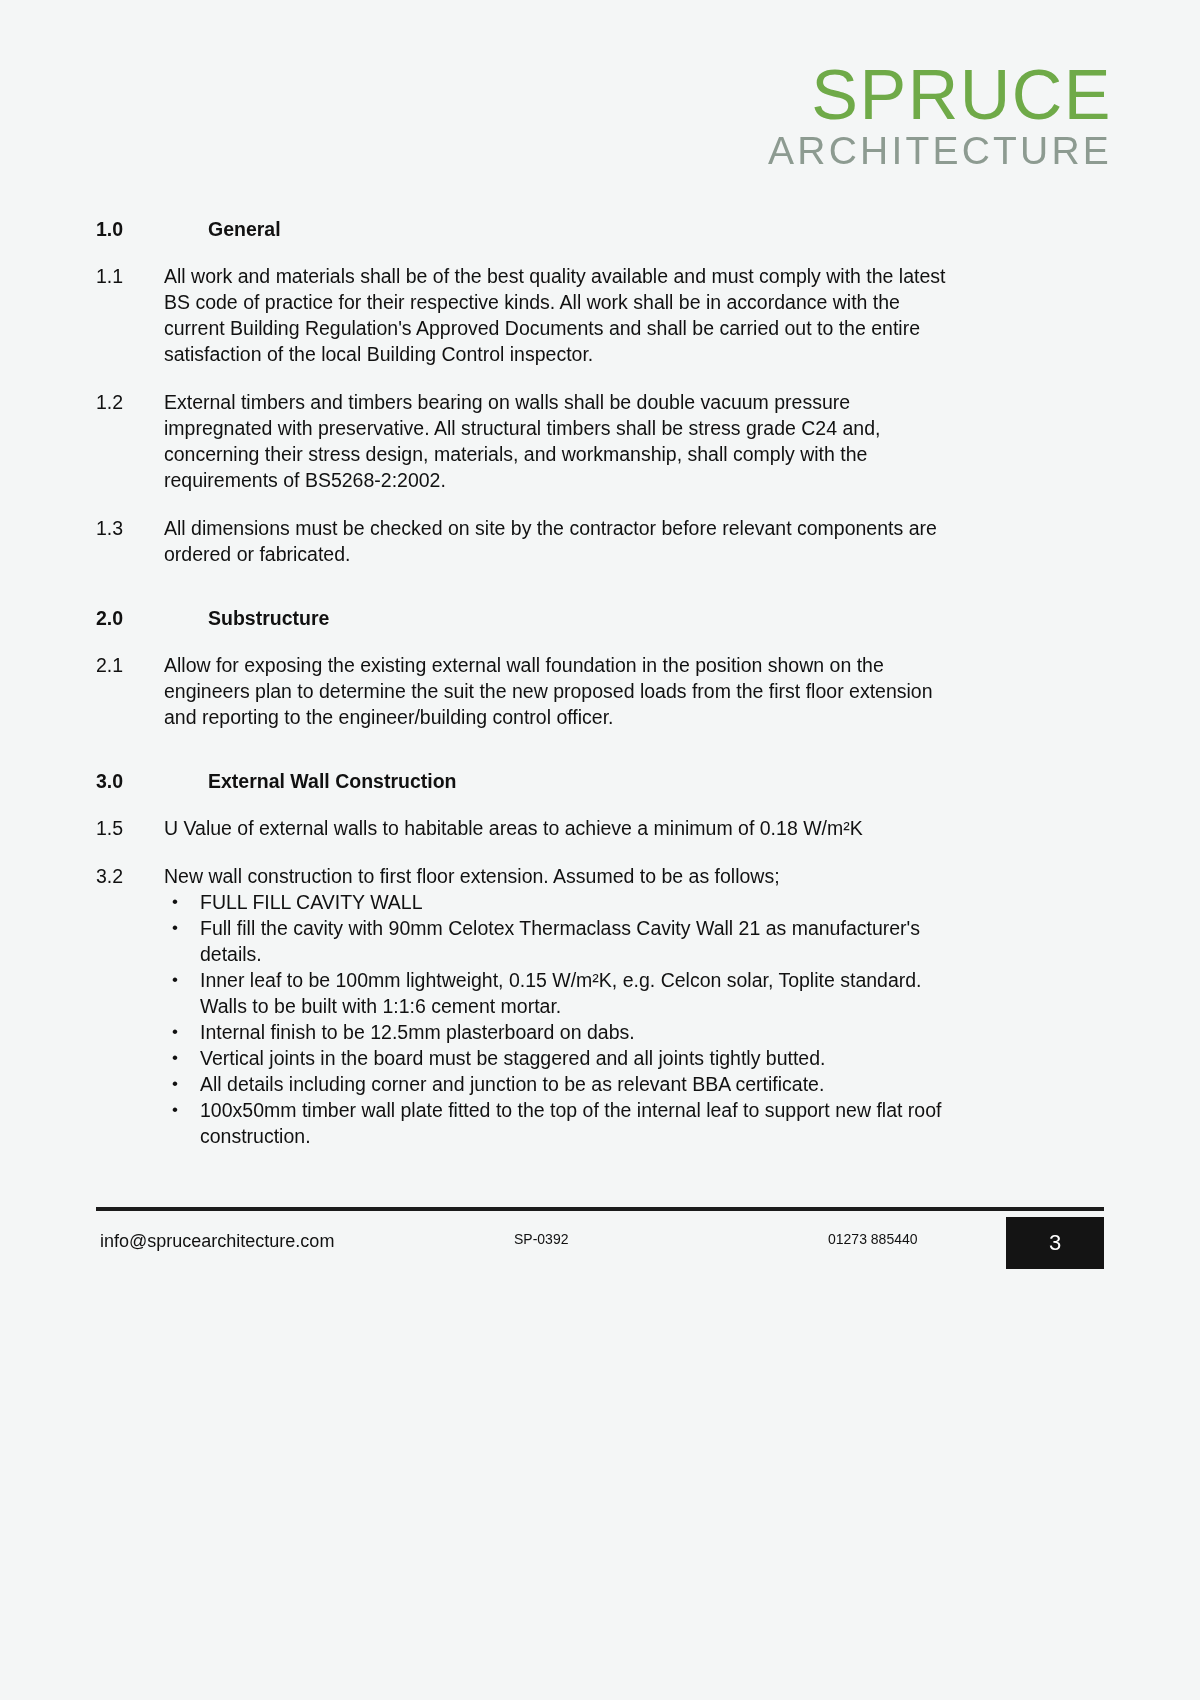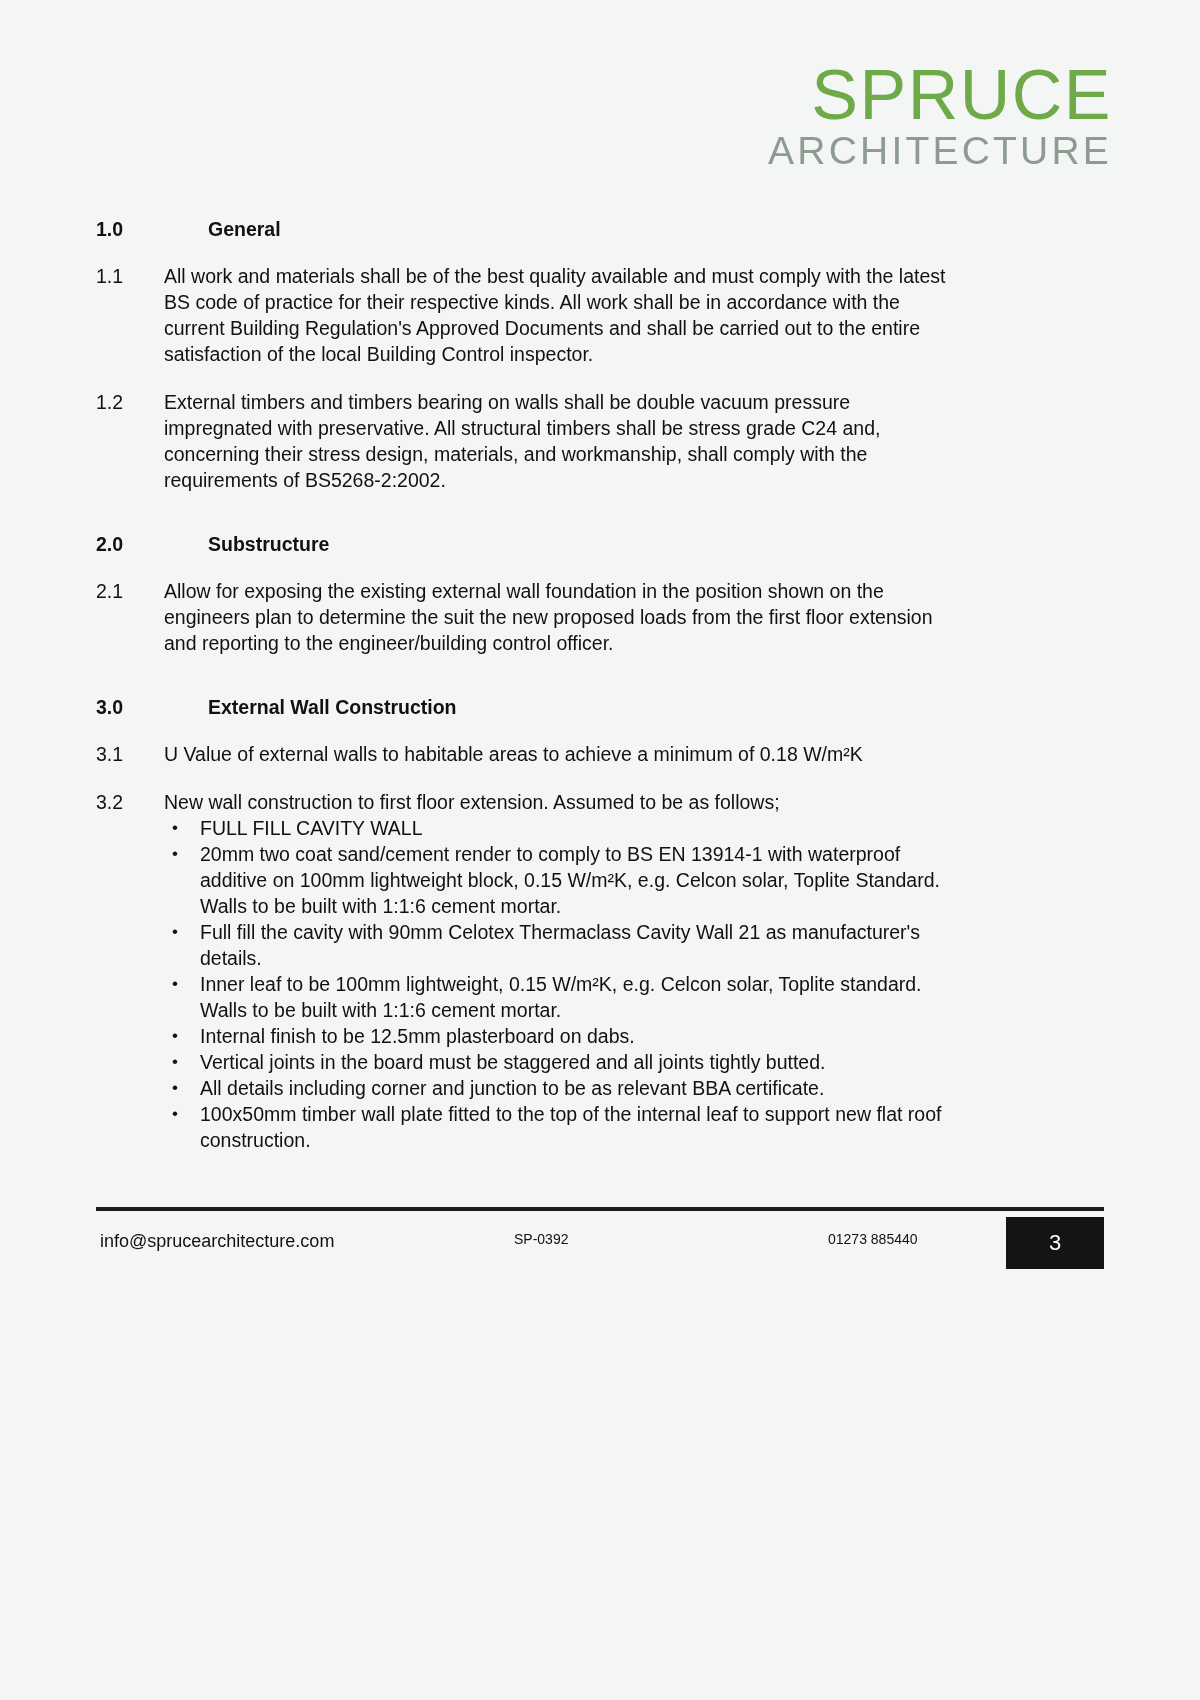--- a/index.html
+++ b/index.html
@@ -179,20 +179,24 @@
     <div class="clause">
       <span class="num">1.1</span>
       <span class="txt">All work and materials shall be of the best quality available and must comply with the latest BS code of practice for their respective kinds. All work shall be in accordance with the current Building Regulation's Approved Documents and shall be carried out to the entire satisfaction of the local Building Control inspector.</span>
     </div>
 
     <div class="clause">
       <span class="num">1.2</span>
       <span class="txt">External timbers and timbers bearing on walls shall be double vacuum pressure impregnated with preservative. All structural timbers shall be stress grade C24 and, concerning their stress design, materials, and workmanship, shall comply with the requirements of BS5268-2:2002.</span>
     </div>
 
+    <div class="clause">
+      <span class="num">1.3</span>
+      <span class="txt">All dimensions must be checked on site by the contractor before relevant components are ordered or fabricated.</span>
+    </div>
 
     <div class="gap-lg"></div>
 
     <div class="section-heading">
       <span class="num">2.0</span>
       <span class="ttl">Substructure</span>
     </div>
 
     <div class="clause">
       <span class="num">2.1</span>
@@ -200,31 +204,30 @@
     </div>
 
     <div class="gap-lg"></div>
 
     <div class="section-heading">
       <span class="num">3.0</span>
       <span class="ttl">External Wall Construction</span>
     </div>
 
     <div class="clause">
-      <span class="num">3.1</span>
+      <span class="num">1.5</span>
       <span class="txt">U Value of external walls to habitable areas to achieve a minimum of 0.18 W/m²K</span>
     </div>
 
     <div class="clause">
       <span class="num">3.2</span>
       <div class="txt">
         <div>New wall construction to first floor extension. Assumed to be as follows;</div>
         <ul class="bullets">
           <li>FULL FILL CAVITY WALL</li>
-          <li>20mm two coat sand/cement render to comply to BS EN 13914-1 with waterproof additive on 100mm lightweight block, 0.15 W/m²K, e.g. Celcon solar, Toplite Standard. Walls to be built with 1:1:6 cement mortar.</li>
           <li>Full fill the cavity with 90mm Celotex Thermaclass Cavity Wall 21 as manufacturer's details.</li>
           <li>Inner leaf to be 100mm lightweight, 0.15 W/m²K, e.g. Celcon solar, Toplite standard. Walls to be built with 1:1:6 cement mortar.</li>
           <li>Internal finish to be 12.5mm plasterboard on dabs.</li>
           <li>Vertical joints in the board must be staggered and all joints tightly butted.</li>
           <li>All details including corner and junction to be as relevant BBA certificate.</li>
           <li>100x50mm timber wall plate fitted to the top of the internal leaf to support new flat roof construction.</li>
         </ul>
       </div>
     </div>
 

